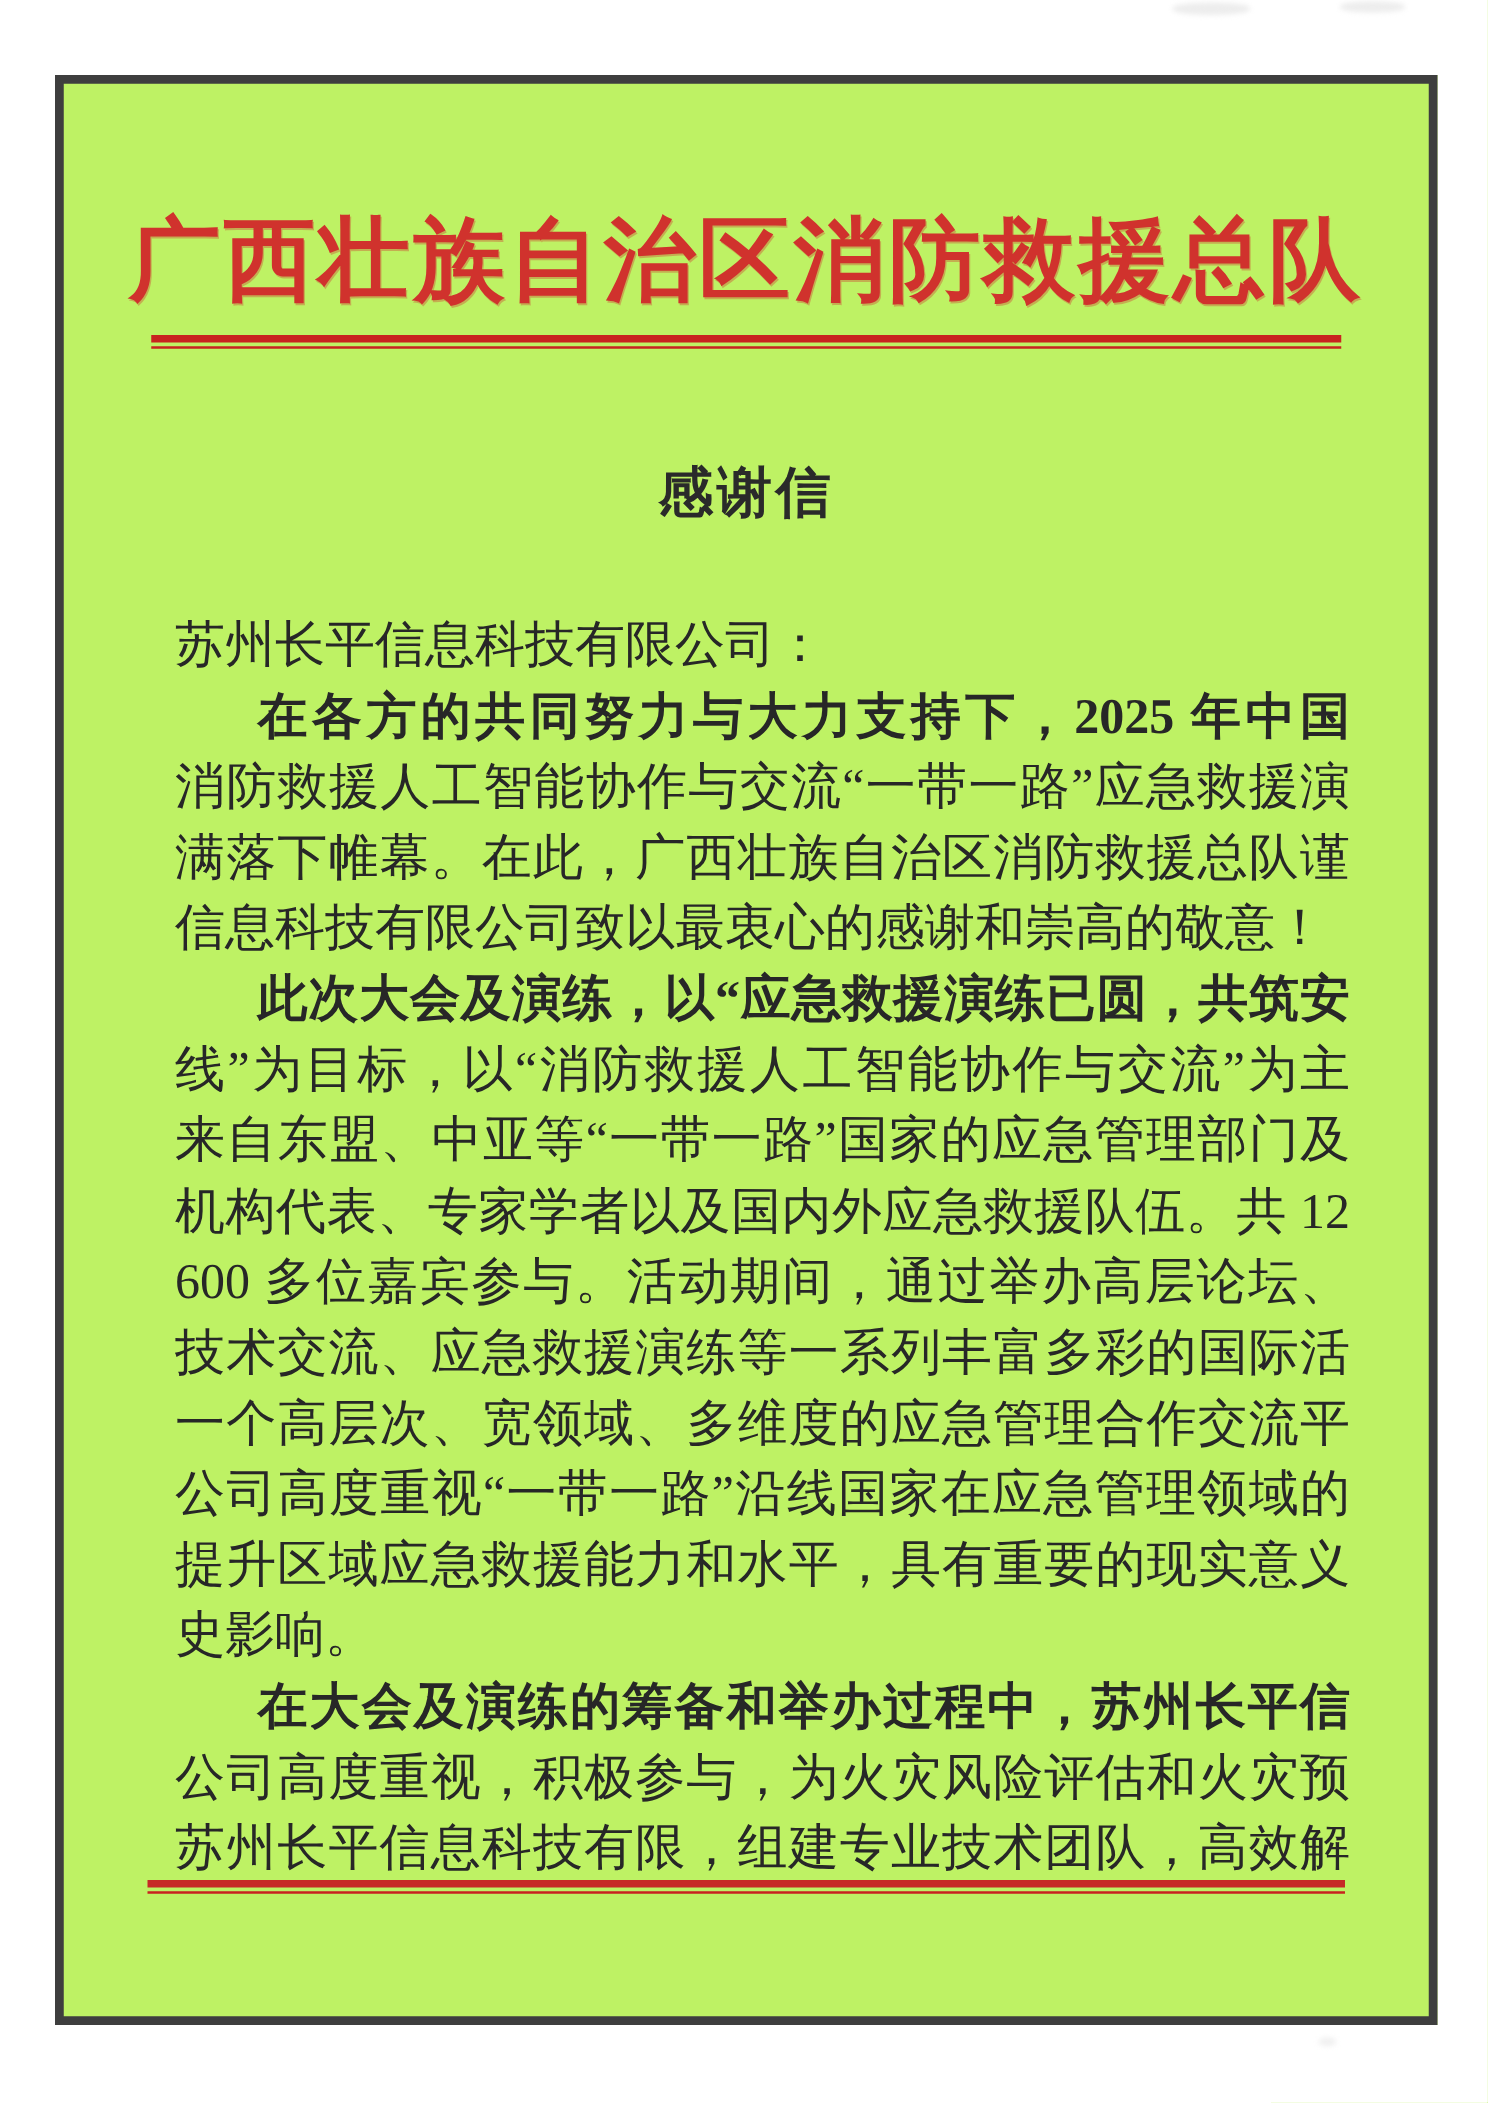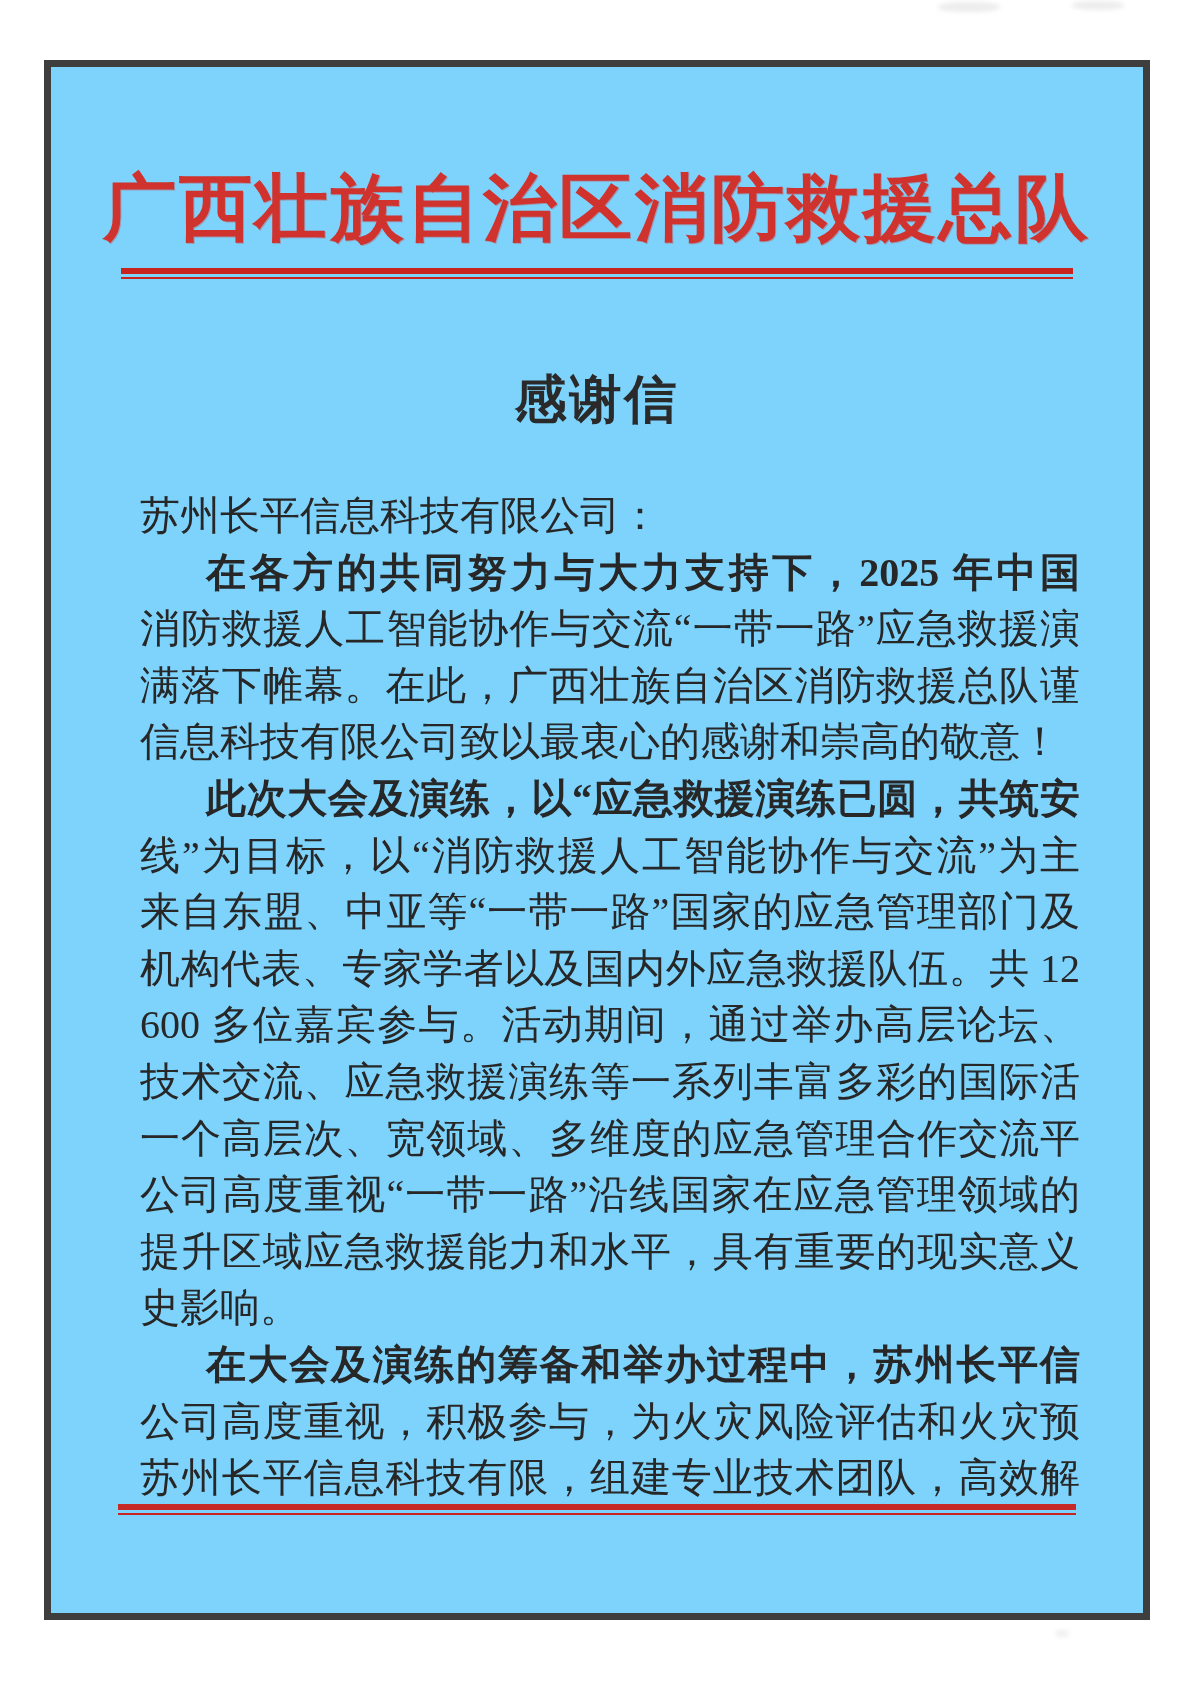--- a/index.html
+++ b/index.html
@@ -6,36 +6,36 @@
   html,body { width:1190px; height:1682px; background:#ffffff;
               font-family:"Liberation Serif","DejaVu Serif",serif; }
   .canvas { position:relative; width:1190px; height:1682px; background:#ffffff; overflow:hidden; }
 
   .scan-smudge { position:absolute; background:#ededed; border-radius:45%; filter:blur(2px); }
   .smudge-1 { left:938px; top:2px;  width:62px; height:10px; }
   .smudge-2 { left:1072px; top:1px; width:52px; height:9px; }
   .smudge-3 { left:1055px; top:1630px; width:14px; height:7px; background:#f0f0f0; }
 
   .page-frame { position:absolute; left:44px; top:60px; width:1106px; height:1560px;
-                border:7px solid #3e3e3e; background:#7dd3fc; }
+                border:7px solid #3e3e3e; background:#bef264; }
 
   .letterhead { position:absolute; left:0; top:93px; width:100%; text-align:center;
                 color:#d0322d; font-weight:bold; font-size:73px; letter-spacing:3px;
                 white-space:nowrap; text-shadow:1px 1px 0 rgba(208,50,45,.35); }
 
   .rule { position:absolute; left:50%; transform:translateX(-50%); width:952px; }
   .rule .thick { height:6px; background:#c8231f; }
   .rule .gap   { height:3px; background:transparent; }
   .rule .thin  { height:2px; background:#c8231f; }
   .head-rule { top:201px; }
   .foot-rule { top:1437px; width:958px; }
   .foot-rule .thick { background:#c62a26; }
 
   .letter-title { position:absolute; left:0; top:298px; width:100%; text-align:center;
-                  color:#2a2a2a; font-weight:bold; font-size:52px; letter-spacing:3px; }
+                  color:#2a2a2a; font-weight:bold; font-size:44px; letter-spacing:3px; }
 
   .body-block { position:absolute; left:89px; top:421px; width:940px;
                 font-size:40px; line-height:56.6px; color:#272727; }
   .body-block .line { height:56.6px; white-space:nowrap; }
   .body-block .just { text-align:justify; text-align-last:justify; white-space:normal;
                       height:56.6px; overflow:hidden; }
   .body-block .indent { text-indent:66px;font-weight:bold; }
 </style>
 </head>
 <body>

